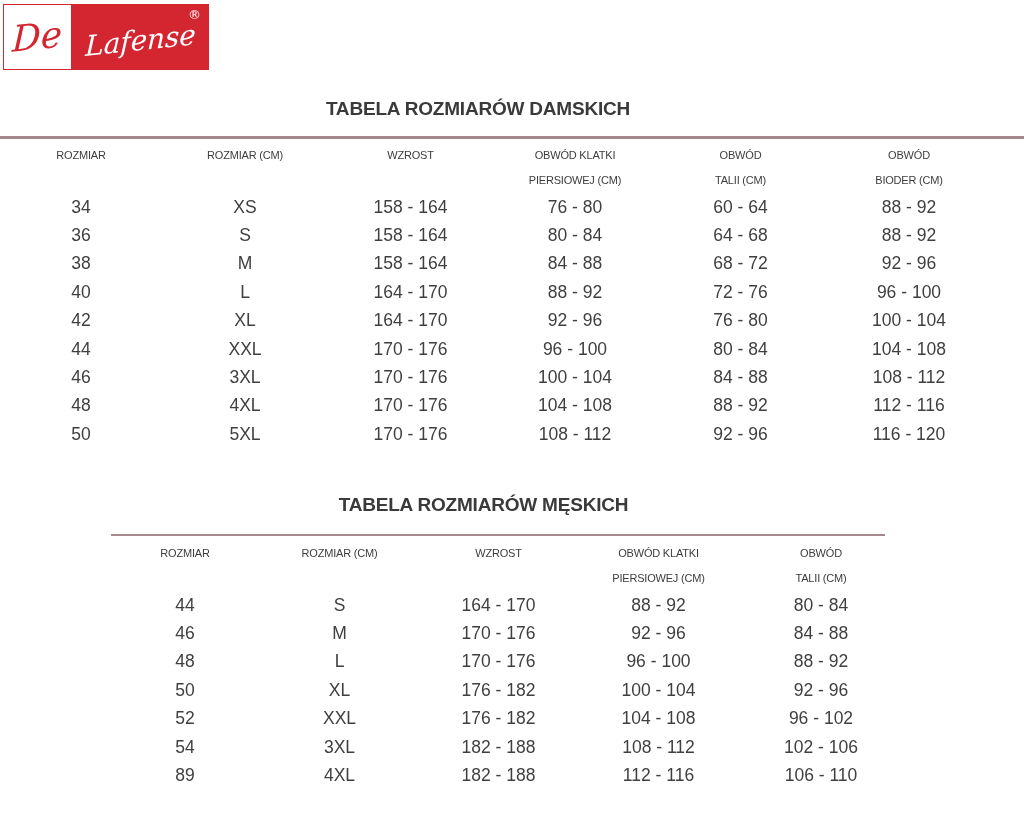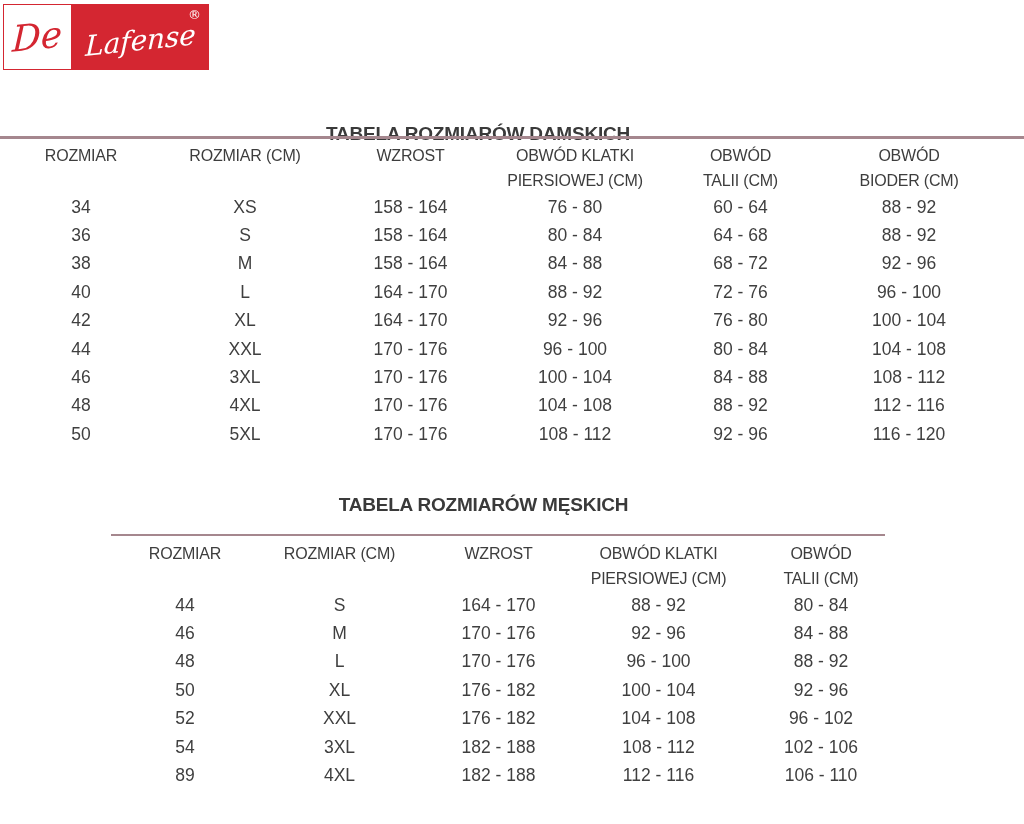--- a/index.html
+++ b/index.html
@@ -27,32 +27,32 @@
   }
   .logo-reg{
     position:absolute;top:4px;right:8px;color:#ffffff;font-size:13px;
     font-family:"DejaVu Sans",sans-serif;line-height:1;
   }
   
   .title{
     position:absolute;margin:0;text-align:center;font-size:19px;font-weight:bold;
     color:#3a3a3a;line-height:24px;letter-spacing:-0.2px;
   }
-  .title-women{left:0;width:956px;top:97px;margin-top:25px;}
+  .title-women{left:0;width:956px;top:97px;}
   .title-men{left:96px;width:775px;top:493px;}
   
   .rule{position:absolute;background:#a5878e;}
   .rule-women{left:0;top:136px;width:1024px;height:3px;}
   .rule-men{left:111px;top:534px;width:774px;height:2px;}
   
   table.size-table{
     position:absolute;border-collapse:collapse;table-layout:fixed;color:#3f3f3f;
   }
   .size-table th{
-    font-weight:normal;font-size:16px;line-height:25px;vertical-align:top;
+    font-weight:normal;font-size:11px;line-height:25px;vertical-align:top;
     padding:0;text-align:center;color:#3d3d3d;letter-spacing:-0.2px;
   }
   .size-table thead tr{height:50px;}
   .size-table td{
     font-size:17.5px;height:28.4px;text-align:center;padding:0;vertical-align:middle;
   }
   .size-table td:nth-child(1),
   .size-table td:nth-child(2){font-weight:normal;}
   .women-table{left:0;top:143px;width:994px;}
   .women-table th:nth-child(1){width:162px;}

